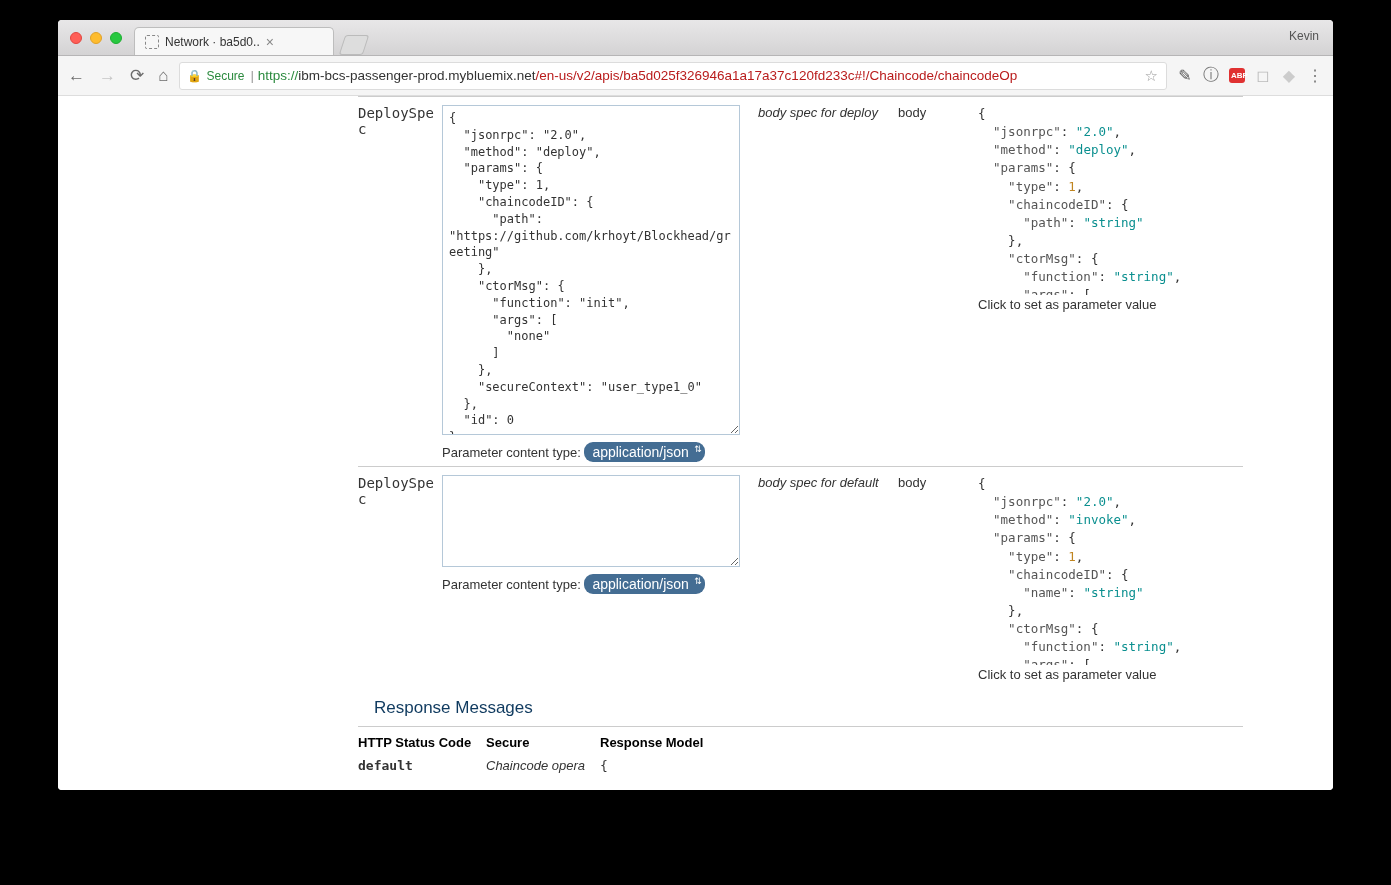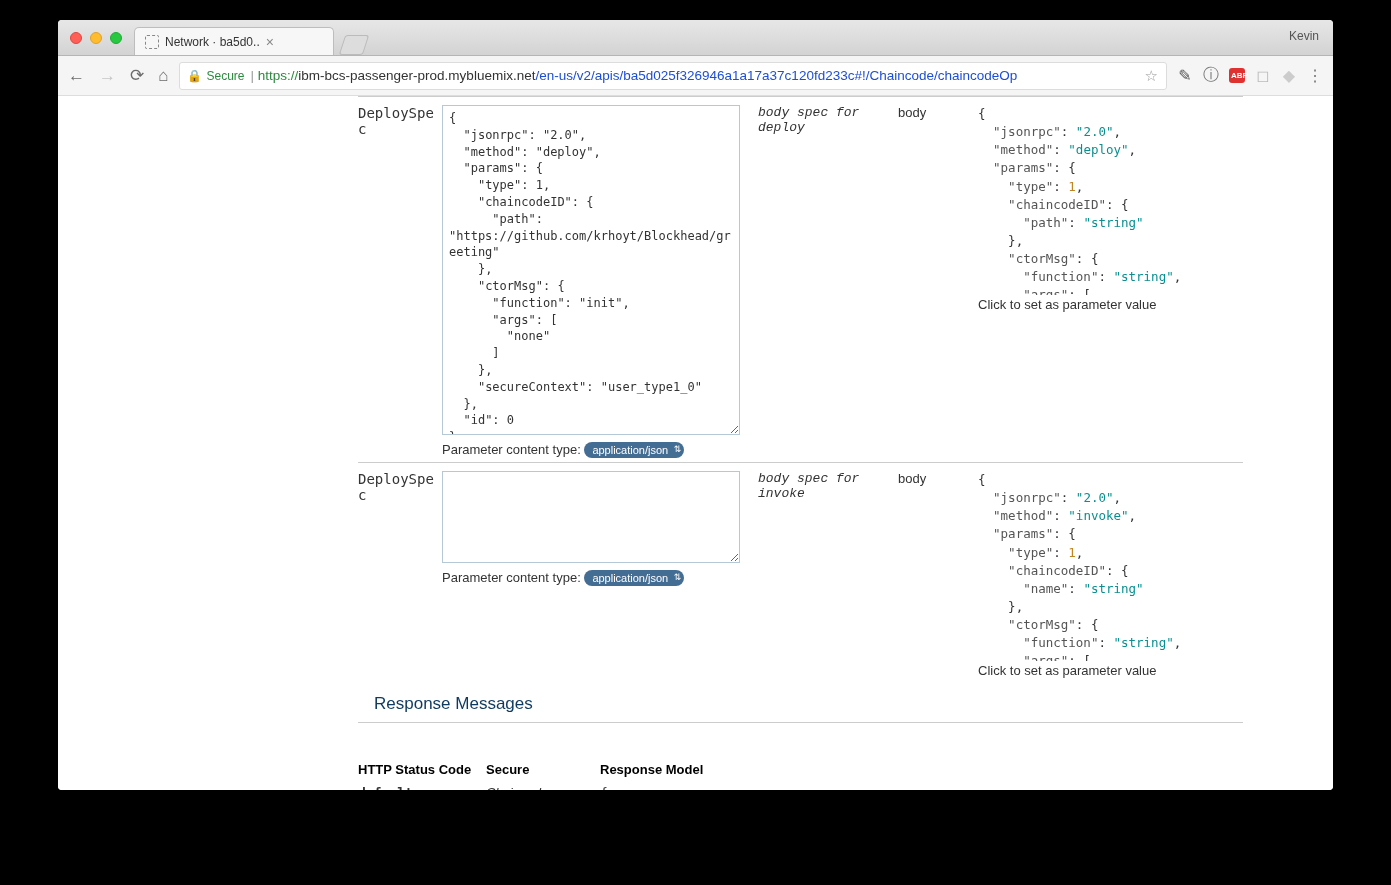--- a/index.html
+++ b/index.html
@@ -17,47 +17,47 @@
   .tab .close { color: #888; font-size: 14px; line-height: 1; }
   .newtab { width: 24px; height: 20px; background: #ddd; border: 1px solid #bbb; border-radius: 3px; margin-left: 8px; margin-top: 10px; transform: skewX(-18deg); }
   .user-label { position: absolute; right: 14px; top: 9px; font-size: 12px; color: #555; }
   .toolbar { height: 40px; background: #f5f5f5; border-bottom: 1px solid #ddd; display: flex; align-items: center; padding: 0 10px; gap: 10px; }
   .nav-icons { display: flex; gap: 14px; color: #6b6b6b; font-size: 17px; align-items: center; }
   .nav-icons span { cursor: pointer; }
   .addr { flex: 1; display: flex; align-items: center; background: #fff; border: 1px solid #dcdcdc; border-radius: 3px; height: 28px; padding: 0 8px; font-size: 13.5px; overflow: hidden; }
   .secure { color: #2b8a3e; display: flex; align-items: center; gap: 4px; margin-right: 6px; font-size: 12px; }
   .url-prefix { color: #2b8a3e; }
   .url-host { color: #333; }
-  .url-path { color: #1d4ed8; }
+  .url-path { color: #b91c1c; }
   .star { color: #9a9a9a; margin-left: auto; font-size: 15px; }
   .ext-icons { display: flex; gap: 10px; align-items: center; color: #777; }
   .ext-icons .abp { background: #e03131; color: #fff; border-radius: 3px; font-size: 8px; font-weight: bold; padding: 3px 2px; }
   .ext-icons span { width: 16px; text-align: center; }
   .content { position: absolute; top: 76px; left: 0; right: 0; bottom: 0; background: #fff; overflow: hidden; }
   .swagger { position: absolute; left: 300px; right: 90px; top: 0; bottom: 0; font-size: 13px; }
   .param-row { display: flex; border-top: 1px solid #ccc; padding: 8px 0 4px; position: relative; }
   .param-name { flex: 0 0 84px; font-family: ui-monospace, Menlo, monospace; font-size: 14px; color: #333; word-break: break-all; padding-right: 4px; }
   .param-value { flex: 0 0 306px; }
-  .param-desc { flex: 0 0 150px; font-style: italic; font-size: 13px; color: #333; padding-left: 10px; font-family: Liberation Mono, monospace; }
+  .param-desc { flex: 0 0 150px; font-style: italic; font-size: 13px; color: #333; padding-left: 10px; }
   .param-type { flex: 0 0 80px; font-size: 13px; color: #333; }
   .param-data { flex: 1; }
   textarea.json-ta { width: 298px; font-family: ui-monospace, Menlo, monospace; font-size: 12px; line-height: 1.4; border: 1px solid #b5c8d8; padding: 4px 6px; resize: both; color: #333; }
   .ta-deploy { height: 330px; }
   .ta-invoke { height: 92px; }
   .content-type-row { font-size: 13px; color: #333; margin-top: 4px; }
-  .ct-select { display: inline-block; background: #3b6fa0; background: #446d93; color: #fff; font-size: 11px; padding: 2px 16px 2px 8px; border-radius: 9px; position: relative; }
+  .ct-select { display: inline-block; background: #3b6fa0; background: #446d93; color: #fff; font-size: 14px; padding: 2px 16px 2px 8px; border-radius: 9px; position: relative; }
   .ct-select::after { content: "⇅"; font-size: 9px; position: absolute; right: 5px; top: 2px; color: #fff; letter-spacing: -2px; }
   .model-box { font-family: ui-monospace, Menlo, monospace; font-size: 12.5px; line-height: 1.45; color: #333; height: 190px; overflow: hidden; white-space: pre; }
   .model-box .key { color: #555; }
   .model-box .str { color: #0a8f8f; }
   .model-box .num { color: #c08520; }
   .model-click { font-size: 13px; color: #333; text-align: left; margin-top: 2px; }
   .section-title { font-size: 17px; color: #0f3a5f; margin: 12px 0 8px 16px; }
   .resp-table { border-top: 1px solid #ccc; font-size: 13px; }
-  .resp-header { display: flex; font-weight: 600; padding: 8px 0; margin-top: 31px; }
+  .resp-header { display: flex; font-weight: 600; padding: 8px 0; }
   .resp-header div:nth-child(1){ flex:0 0 128px; }
   .resp-header div:nth-child(2){ flex:0 0 114px; }
   .resp-header div:nth-child(3){ flex:1; }
   .resp-row { display: flex; font-family: ui-monospace, Menlo, monospace; color:#333; }
   .resp-row .c1 { flex:0 0 128px;font-weight:bold; }
   .resp-row .c2 { flex:0 0 114px; font-style: italic; font-family: -apple-system, sans-serif; color:#333; }
   .resp-row .c3 { flex:1; font-family: ui-monospace, Menlo, monospace; }
 </style>
 </head>
 <body>
@@ -159,21 +159,21 @@
 
       <div class="param-row">
         <div class="param-name">DeploySpec</div>
         <div class="param-value">
           <textarea class="json-ta ta-invoke" style=""></textarea>
           <div class="content-type-row">
             <span>Parameter content type:</span>
             <span class="ct-select">application/json</span>
           </div>
         </div>
-        <div class="param-desc">body spec for invoke</div>
+        <div class="param-desc">body spec for default</div>
         <div class="param-type">body</div>
         <div class="param-data">
           <div class="model-box">{
   <span class="key">"jsonrpc"</span>: <span class="str">"2.0"</span>,
   <span class="key">"method"</span>: <span class="str">"invoke"</span>,
   <span class="key">"params"</span>: {
     <span class="key">"type"</span>: <span class="num">1</span>,
     <span class="key">"chaincodeID"</span>: {
       <span class="key">"name"</span>: <span class="str">"string"</span>
     },

